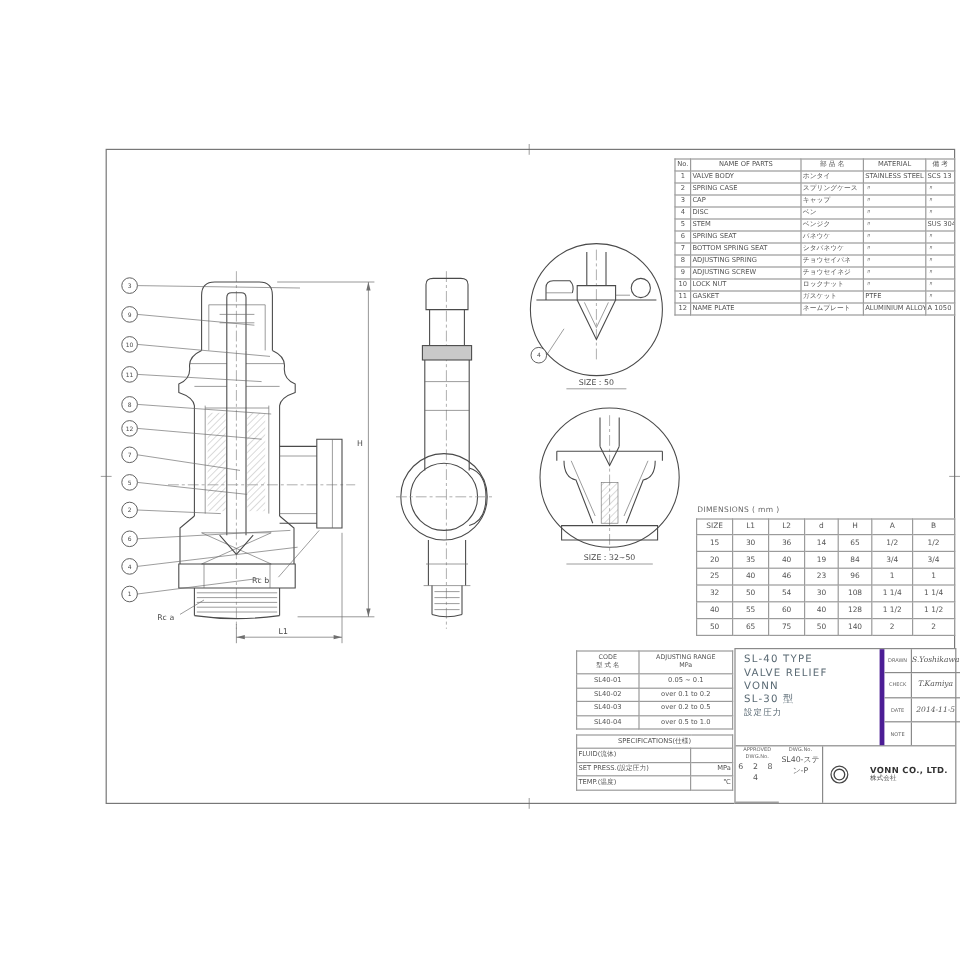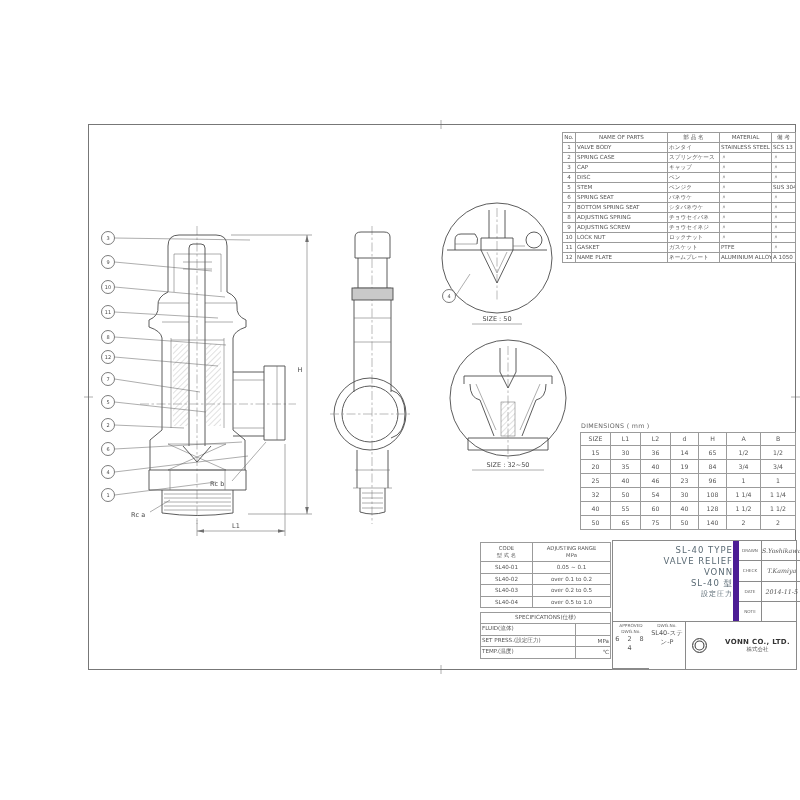--- a/index.html
+++ b/index.html
@@ -26,38 +26,38 @@
   #code-table th .jp{font-size:5.3px;line-height:7px;}
   #code-table td{height:10.5px;text-align:center;color:#555;}
   
   #spec-table{width:130px;font-size:5.6px;}
   #spec-table .spec-title{height:10px;text-align:center;color:#555;}
   #spec-table td{height:10.5px;color:#555;}
   #spec-table td:nth-child(2){text-align:right;}
   
   #title-block{left:612px;top:540px;width:183px;height:128px;border:1px solid #8a8a8a;display:flex;flex-direction:column;background:#fff;}
   .tb-top{flex:0 0 80px;display:flex;border-bottom:1px solid #8a8a8a;}
-  .tb-title{flex:0 0 113px;border-right:6px solid #4c1d95;padding:4px 0 0 7px;color:#5a6a74;text-align:right;}
+  .tb-title{flex:0 0 113px;border-right:4px solid #4c1d95;padding:4px 0 0 7px;color:#5a6a74;}
   .tb-title .ln{font-size:8.5px;line-height:11px;letter-spacing:1px;}
   .tb-title .ln-jp{font-size:7px;line-height:10px;letter-spacing:1px;}
   .tb-signs{flex:1;display:flex;flex-direction:column;}
   .sign-row{flex:1;display:flex;border-bottom:1px solid #8a8a8a;}
   .sign-row:last-child{border-bottom:none;}
   .sign-label{flex:0 0 22px;border-right:1px solid #8a8a8a;font-size:4.2px;display:flex;align-items:center;justify-content:center;color:#666;}
   .sign-value{flex:1;display:flex;align-items:center;justify-content:center;font-family:"DejaVu Serif",serif;font-style:italic;font-size:6.3px;color:#555;}
   .tb-bottom{flex:1;display:flex;}
   .tb-left{flex:0 0 72px;border-right:1px solid #8a8a8a;display:flex;flex-direction:row;}
   .tb-cell{flex:1;border-bottom:1px solid #8a8a8a;padding-top:1px;text-align:center;}
   .tb-cell:last-child{border-bottom:none;}
   .tb-cell .lbl{font-size:4.3px;color:#666;line-height:6px;}
   .tb-cell .val{font-size:6.5px;color:#555;line-height:9px;}
   .val-spaced{letter-spacing:3px;}
   .tb-right{flex:1;display:flex;align-items:center;justify-content:center;gap:5px;}
   .logo{width:13px;height:13px;border:1.6px solid #444;border-radius:50%;box-shadow:inset 0 0 0 1.5px #fff,inset 0 0 0 2.6px #444;}
-  .company{text-align:center;margin-left:13px;}
+  .company{text-align:left;margin-left:13px;}
   .company .en{font-size:7px;font-weight:bold;color:#333;letter-spacing:.3px;line-height:8px;}
   .company .jp{font-size:5.5px;color:#555;line-height:7px;}
   
   .ol{fill:none;stroke:#4a4a4a;stroke-width:.9;}
   .thin{fill:none;stroke:#6a6a6a;stroke-width:.55;}
   .cl{fill:none;stroke:#8f8f8f;stroke-width:.6;stroke-dasharray:9 2.5 2.5 2.5;}
   .dim{fill:none;stroke:#6f6f6f;stroke-width:.6;}
   .arr{fill:#6f6f6f;stroke:none;}
   .svgtxt{font-family:"DejaVu Sans",sans-serif;font-size:6.5px;fill:#4a4a4a;}
   .svgtxt-s{font-family:"DejaVu Sans",sans-serif;font-size:5px;fill:#4a4a4a;}
@@ -515,21 +515,21 @@
         </tr>
       </tbody>
   </table>
 
   <div id="title-block" class="abs">
     <div class="tb-top">
       <div class="tb-title">
         <div class="ln">SL-40  TYPE</div>
         <div class="ln">VALVE  RELIEF</div>
         <div class="ln">VONN</div>
-        <div class="ln">SL-40  型</div>
+        <div class="ln">SL-30  型</div>
         <div class="ln-jp">設定圧力</div>
       </div>
       <div class="tb-signs">
         <div class="sign-row">
           <div class="sign-label">DRAWN</div>
           <div class="sign-value">S.Yoshikawa</div>
         </div>
         <div class="sign-row">
           <div class="sign-label">CHECK</div>
           <div class="sign-value">T.Kamiya</div>

